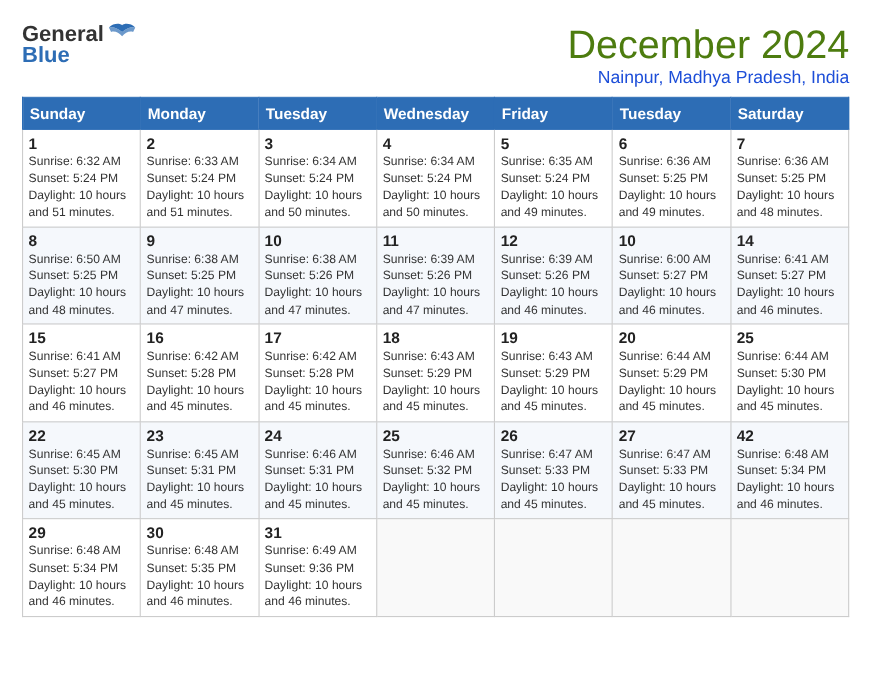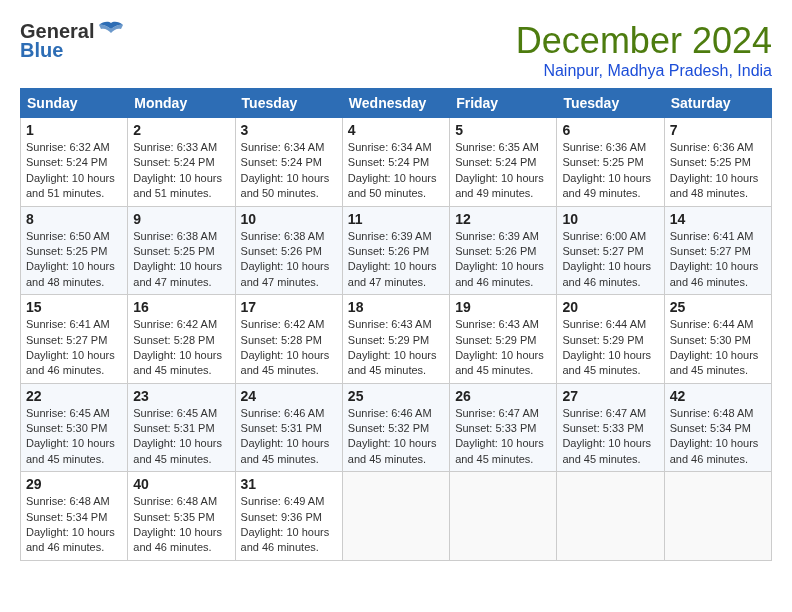--- a/index.html
+++ b/index.html
@@ -289,21 +289,21 @@
       </td>
       </tr>
       <tr>
         <td>
         <span class="day-number">29</span>
         <span class="day-detail">Sunrise: 6:48 AM</span><br>
         <span class="day-detail">Sunset: 5:34 PM</span><br>
         <span class="day-detail">Daylight: 10 hours and 46 minutes.</span>
       </td>
         <td>
-        <span class="day-number">40</span>
+        <span class="day-number">30</span>
         <span class="day-detail">Sunrise: 6:48 AM</span><br>
         <span class="day-detail">Sunset: 5:35 PM</span><br>
         <span class="day-detail">Daylight: 10 hours and 46 minutes.</span>
       </td>
         <td>
         <span class="day-number">31</span>
         <span class="day-detail">Sunrise: 6:49 AM</span><br>
         <span class="day-detail">Sunset: 9:36 PM</span><br>
         <span class="day-detail">Daylight: 10 hours and 46 minutes.</span>
       </td>

